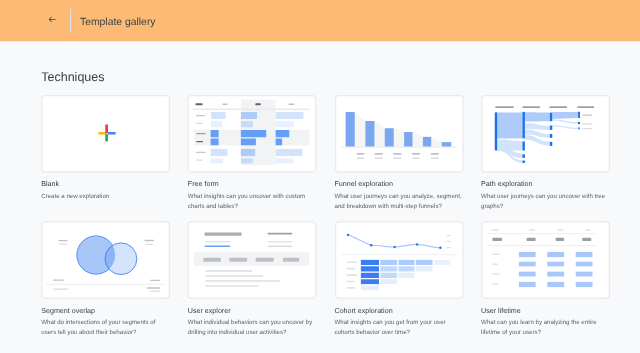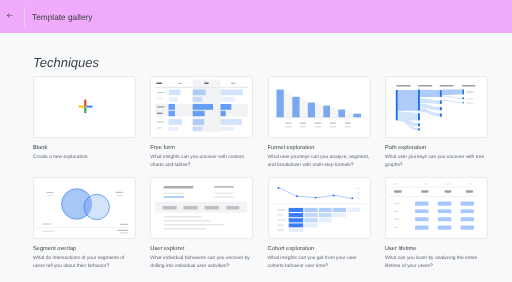--- a/index.html
+++ b/index.html
@@ -1,23 +1,23 @@
 <!DOCTYPE html>
 <html><head>
 <meta charset="utf-8">
 <style>
   html,body{margin:0;padding:0;}
   body{width:512px;height:282px;overflow:hidden;background:#f8f9fa;
        font-family:"Liberation Sans",sans-serif;-webkit-font-smoothing:antialiased;text-rendering:geometricPrecision;}
-  .header{height:33px;background:#f0abfc;display:flex;align-items:center;}
+  .header{height:33px;background:#fdba74;display:flex;align-items:center;padding-left:32px;}
   .back-btn{width:12px;height:12px;margin-left:3px;display:flex;align-items:center;justify-content:center;position:relative;top:-1px;}
   .divider{width:1px;height:19px;background:#dadce0;margin-left:9px;}
   .title{font-size:8.3px;color:#3c4043;margin-left:7px;}
   .content{padding-left:33px;padding-right:25px;}
-  .section-title{font-size:13px;color:#3c4043;padding-top:25px;padding-bottom:0;line-height:10px;font-style:italic;}
+  .section-title{font-size:10px;color:#3c4043;padding-top:25px;padding-bottom:0;line-height:10px;}
   .grid{display:grid;grid-template-columns:repeat(4,103px);column-gap:14.3px;row-gap:0;margin-top:8px;}
   .card{width:103px;}
   .thumb{height:62px;background:#fff;border:1px solid #e9eaec;border-radius:3px;
          box-sizing:border-box;overflow:hidden;position:relative;}
   .thumb svg{display:block;position:absolute;left:-1px;top:-1px;}
   .ctitle{font-size:5.7px;color:#3c4043;margin-top:7px;line-height:7.5px;}
   .cdesc{font-size:4.9px;color:#5f6368;line-height:8px;margin-top:1.5px;}
   .cardwrap{margin-bottom:7px;}
 </style>
 </head>

